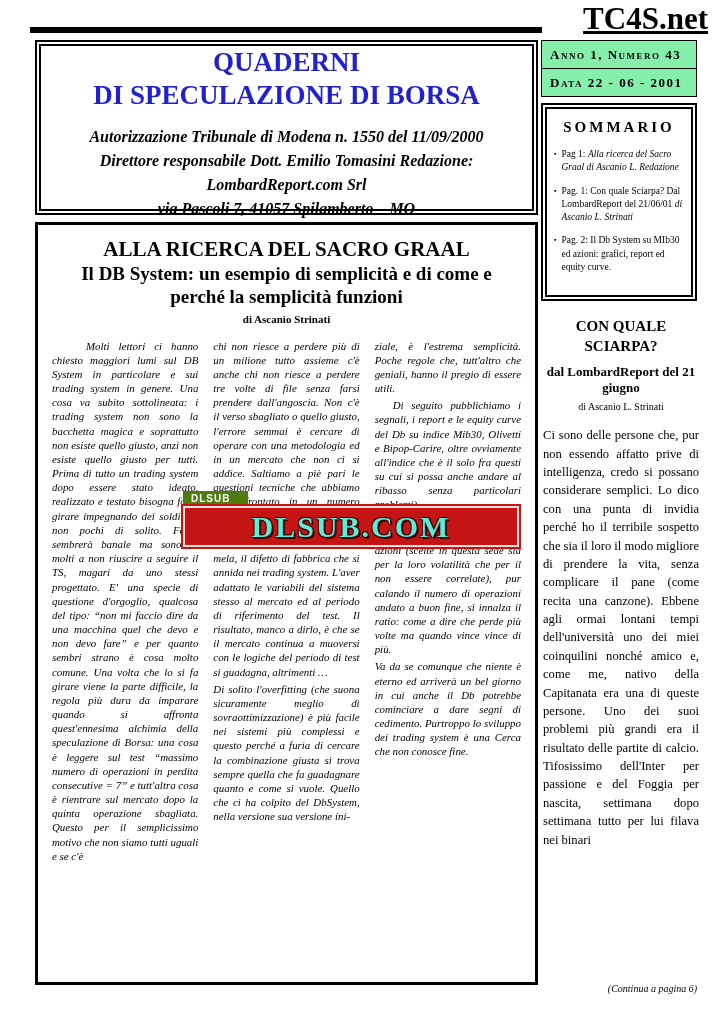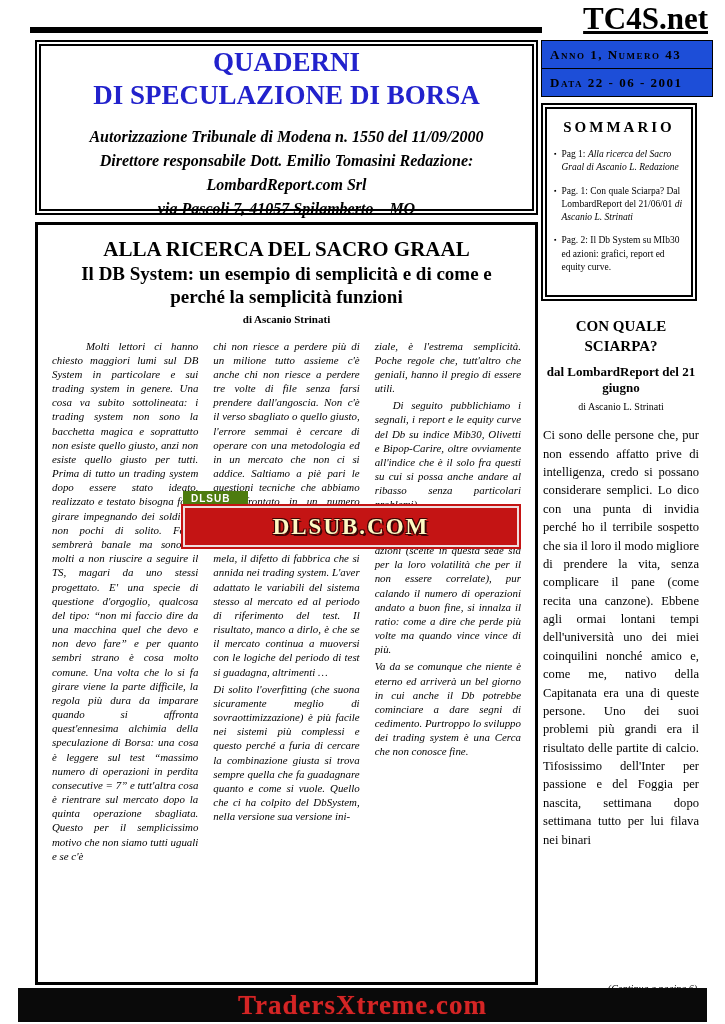--- a/index.html
+++ b/index.html
@@ -16,21 +16,21 @@
 
   
   .top-rule { position: absolute; left: 30px; top: 27px; width: 512px; height: 6px; background: #000; }
   .site-logo {
     position: absolute; left: 536px; top: 0px; width: 172px; height: 38px;
     font-size: 31px; font-weight: bold; text-align: right;
     text-decoration: underline; letter-spacing: 0px; line-height: 38px;
   }
 
   
-  .issue-box { position: absolute; left: 541px; top: 40px; width: 172px; border: 1px solid #000; background: #1d4ed8; }
+  .issue-box { position: absolute; left: 541px; top: 40px; width: 156px; border: 1px solid #000; background: #86efac; }
   .issue-row {
     font-variant: small-caps; font-weight: bold; font-size: 13px; letter-spacing: 1.5px;
     padding: 6px 4px 5px 8px; border-bottom: 1px solid #000;
   }
   .issue-row.last { border-bottom: none; }
 
   
   .masthead {
     position: absolute; left: 35px; top: 40px; width: 503px; height: 175px;
     border: 6px double #000; text-align: center; background: #fff;
@@ -82,21 +82,21 @@
     letter-spacing: 1px; padding: 2px 18px 2px 8px;
     font-family: "Liberation Sans", sans-serif;
   }
   .wm-banner {
     position: absolute; left: 183px; top: 506px; z-index: 5;
     width: 336px; height: 41px; background: #c41414;
     border: 2px solid #efdede; outline: 2px solid #c41414;
     display: flex; align-items: center; justify-content: center;
   }
   .wm-text {
-    color: #fef9c3; font-weight: bold; font-size: 23px; letter-spacing: 2px;
+    color: #5eead4; font-weight: bold; font-size: 30px; letter-spacing: 2px;
     text-shadow: 2px 2px 0 #3a0505, -1px -1px 0 #3a0505, 1px -1px 0 #3a0505, -1px 1px 0 #3a0505;
   }
 
   
   .footer-banner {
     position: absolute; left: 18px; top: 988px; width: 689px; height: 34px;
     background: #0a0a0a; display: flex; align-items: center; justify-content: center;
   }
   .footer-text {
     color: #d42525; font-weight: bold; font-size: 27px; letter-spacing: 1px;
@@ -171,17 +171,14 @@
         <p>Va da se comunque che niente è eterno ed arriverà un bel giorno in cui anche il Db potrebbe cominciare a dare segni di cedimento. Purtroppo lo sviluppo dei trading system è una Cerca che non conosce fine.</p>
       </div>
     </div>
   </div>
 
   <div class="wm-tab">DLSUB</div>
   <div class="wm-banner">
     <span class="wm-text">DLSUB.COM</span>
   </div>
 
-  <div class="footer-banner">
-    <span class="footer-text">TradersXtreme.com</span>
-  </div>
 
 </div>
 
 </body></html>

